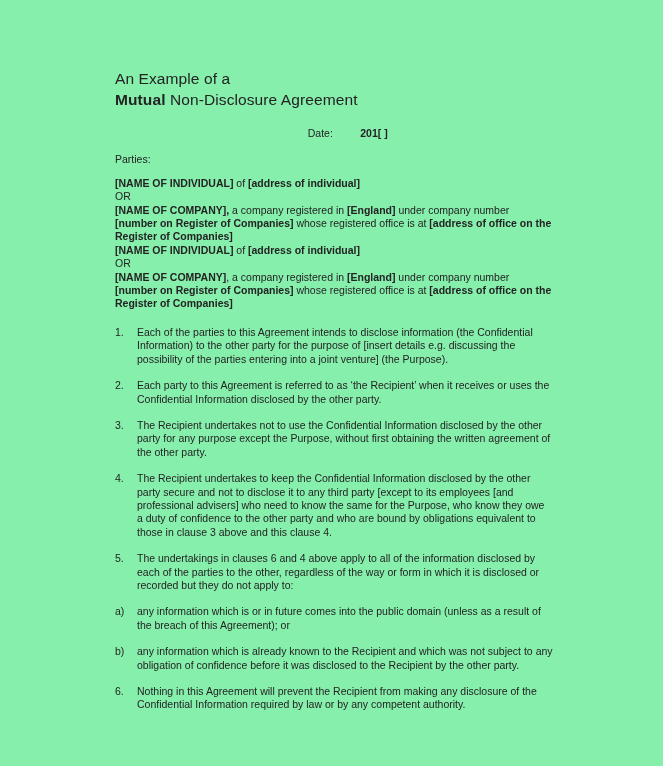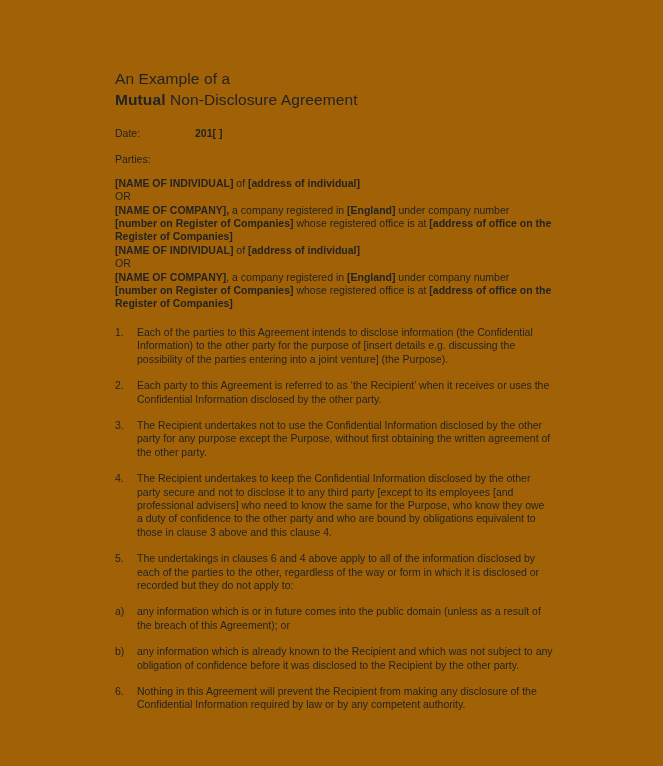--- a/index.html
+++ b/index.html
@@ -4,21 +4,21 @@
 <style>
   html, body {
     margin: 0;
     padding: 0;
     background: #ffffff;
   }
   .page {
     position: relative;
     width: 663px;
     height: 766px;
-    background: #a16207;
+    background: #86efac;
     font-family: "Liberation Sans", sans-serif;
     color: #232323;
     overflow: hidden;
   }
   .content {
     position: absolute;
     left: 115px;
     top: 68px;
     width: 438px;
   }
@@ -27,20 +27,21 @@
     line-height: 21px;
     font-weight: normal;
     margin: 0 0 17px 0;
     letter-spacing: 0.1px;
   }
   .doc-title b { font-weight: bold; }
   .date-row {
     font-size: 10.5px;
     line-height: 13.4px;
     margin-bottom: 13px;
+    text-align: center;
   }
   .date-label {
     display: inline-block;
     width: 80px;
   }
   .date-value { font-weight: bold; }
   .parties-label {
     font-size: 10.5px;
     line-height: 13.4px;
     margin-bottom: 10px;

